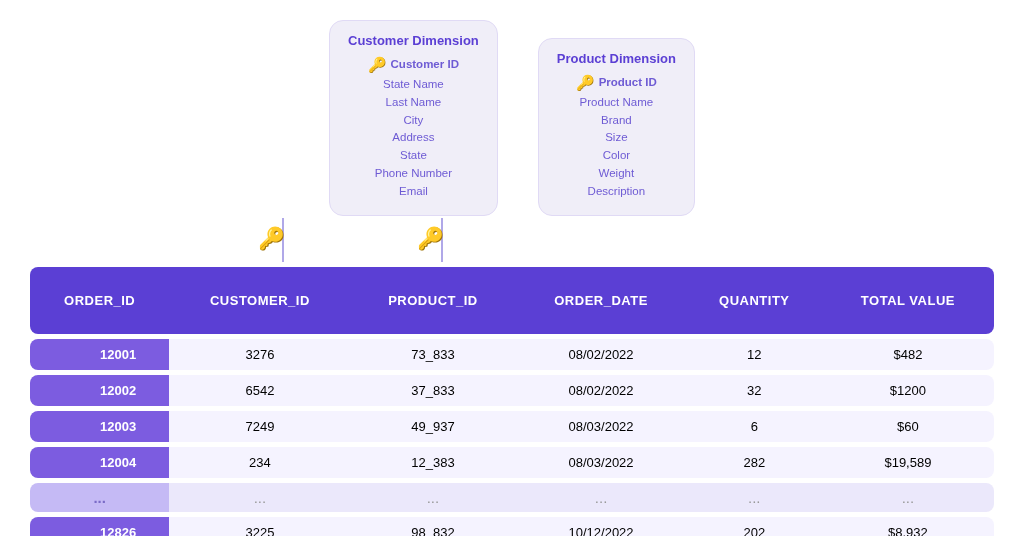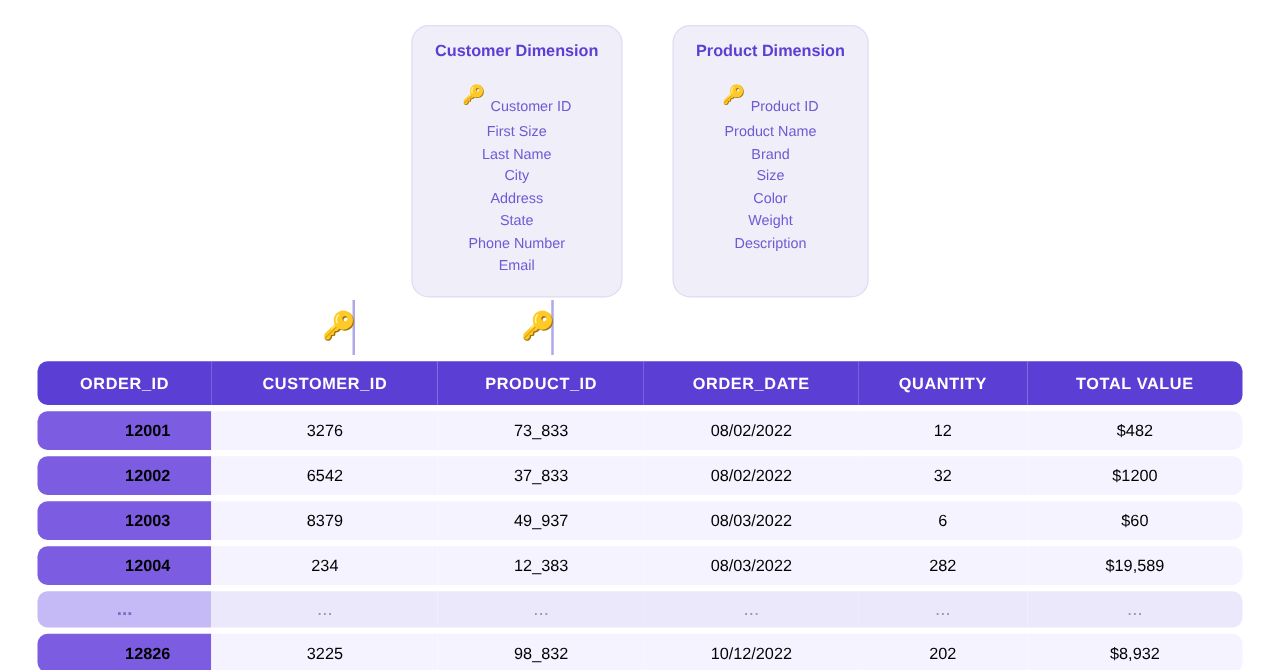--- a/index.html
+++ b/index.html
@@ -18,20 +18,21 @@
       padding: 10px 30px 20px 30px;
     }
 
     
     .dimension-boxes {
       display: flex;
       justify-content: center;
       gap: 40px;
       margin-bottom: 0px;
       padding-top: 10px;
+      align-items: flex-end;
     }
 
     .dim-box {
       background: #f0eef8;
       border-radius: 14px;
       padding: 12px 18px 14px 18px;
       min-width: 140px;
       text-align: center;
       border: 1.5px solid #e0daf5;
       position: relative;
@@ -57,43 +58,42 @@
       display: inline-block;
     }
 
     .dim-field {
       color: #6e5bd4;
       font-size: 11.5px;
       line-height: 1.55;
     }
 
     .dim-field.key-field {
-      font-weight: 400;
-      margin-top: 22px;
+      font-weight: 700;
     }
 
     
     .table-wrapper {
       width: 100%;
       margin-top: 0;
     }
 
     table {
       width: 100%;
       border-collapse: separate;
       border-spacing: 0 5px;
     }
 
     thead tr th {
       background: #5b3fd4;
       color: #fff;
       font-weight: 700;
       font-size: 13px;
       letter-spacing: 0.5px;
-      padding: 10px 8px;
+      padding: 26px 8px;
       text-align: center;
       border: none;
     }
 
     thead tr th:first-child {
       border-radius: 8px 0 0 8px;
     }
     thead tr th:last-child {
       border-radius: 0 8px 8px 0;
     }
@@ -107,21 +107,21 @@
       text-align: center;
       padding: 8px 8px;
       font-size: 13px;
       color: #000000;
       background: #f5f3ff;
       border: none;
     }
 
     tbody tr td:first-child {
       background: #7c5ce0;
-      color: #000000;
+      color: #ffffff;
       border-radius: 8px 0 0 8px;
       font-weight: 600;
       padding-left: 45px;
     }
     tbody tr td:last-child {
       border-radius: 0 8px 8px 0;
     }
 
     tbody tr.ellipsis-row td {
       background: #ebe8fb;
@@ -158,21 +158,21 @@
 <div class="page">
 
   <div class="dimension-boxes">
 
     <div class="dim-box">
       <div class="dim-box-title">Customer Dimension</div>
       <div class="dim-box-key-row">
         <span class="key-icon">🔑</span>
         <span class="dim-field key-field">Customer ID</span>
       </div>
-      <div class="dim-field">First Size</div>
+      <div class="dim-field">State Name</div>
       <div class="dim-field">Last Name</div>
       <div class="dim-field">City</div>
       <div class="dim-field">Address</div>
       <div class="dim-field">State</div>
       <div class="dim-field">Phone Number</div>
       <div class="dim-field">Email</div>
     </div>
 
     <div class="dim-box">
       <div class="dim-box-title">Product Dimension</div>
@@ -226,21 +226,21 @@
         <tr>
           <td>12002</td>
           <td>6542</td>
           <td>37_833</td>
           <td>08/02/2022</td>
           <td>32</td>
           <td>$1200</td>
         </tr>
         <tr>
           <td>12003</td>
-          <td>8379</td>
+          <td>7249</td>
           <td>49_937</td>
           <td>08/03/2022</td>
           <td>6</td>
           <td>$60</td>
         </tr>
         <tr>
           <td>12004</td>
           <td>234</td>
           <td>12_383</td>
           <td>08/03/2022</td>

